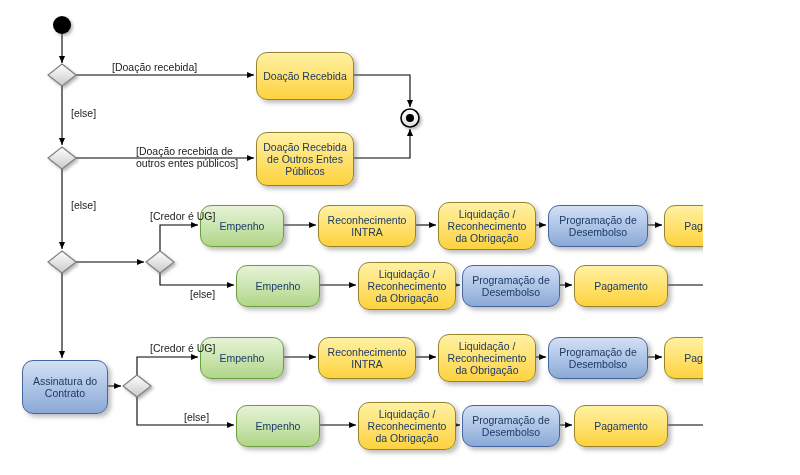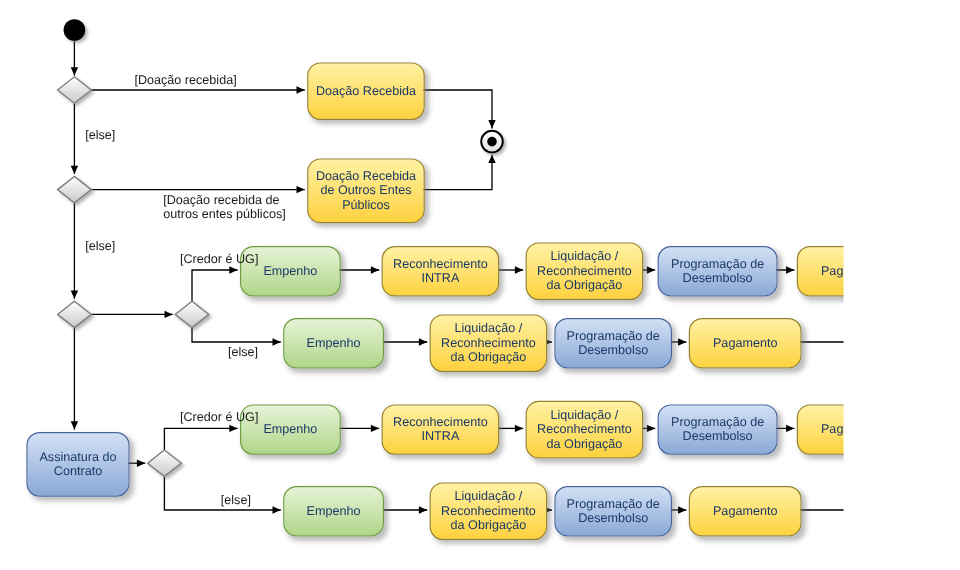--- a/index.html
+++ b/index.html
@@ -167,21 +167,21 @@
         <span class="activity-label" style="color: rgb(27, 58, 102);">Programação de
 Desembolso</span>
       </div>
       <div class="activity" style="left: 574px; top: 405px; width: 92px; height: 40px; background: linear-gradient(rgb(255, 241, 163), rgb(254, 210, 63)); border-color: rgb(151, 130, 45);">
         <span class="activity-label" style="color: rgb(27, 58, 102);">Pagamento</span>
       </div>
     </div>
   <div id="label-layer">
       <div class="edge-label" style="left: 88px; top: 61px; color: rgb(26, 26, 26);">[Doação recebida]</div>
       <div class="edge-label" style="left: 47px; top: 107px; color: rgb(26, 26, 26);">[else]</div>
-      <div class="edge-label" style="left: 112px; top: 145px; color: rgb(26, 26, 26); margin-top: 16px;">[Doação recebida de
+      <div class="edge-label" style="left: 112px; top: 145px; color: rgb(26, 26, 26);">[Doação recebida de
 outros entes públicos]</div>
       <div class="edge-label" style="left: 47px; top: 199px; color: rgb(26, 26, 26);">[else]</div>
       <div class="edge-label" style="left: 126px; top: 210px; color: rgb(26, 26, 26);">[Credor é UG]</div>
       <div class="edge-label" style="left: 166px; top: 288px; color: rgb(26, 26, 26);">[else]</div>
       <div class="edge-label" style="left: 126px; top: 342px; color: rgb(26, 26, 26);">[Credor é UG]</div>
       <div class="edge-label" style="left: 160px; top: 411px; color: rgb(26, 26, 26);">[else]</div>
     </div>
 </div>
 
 </body></html>

